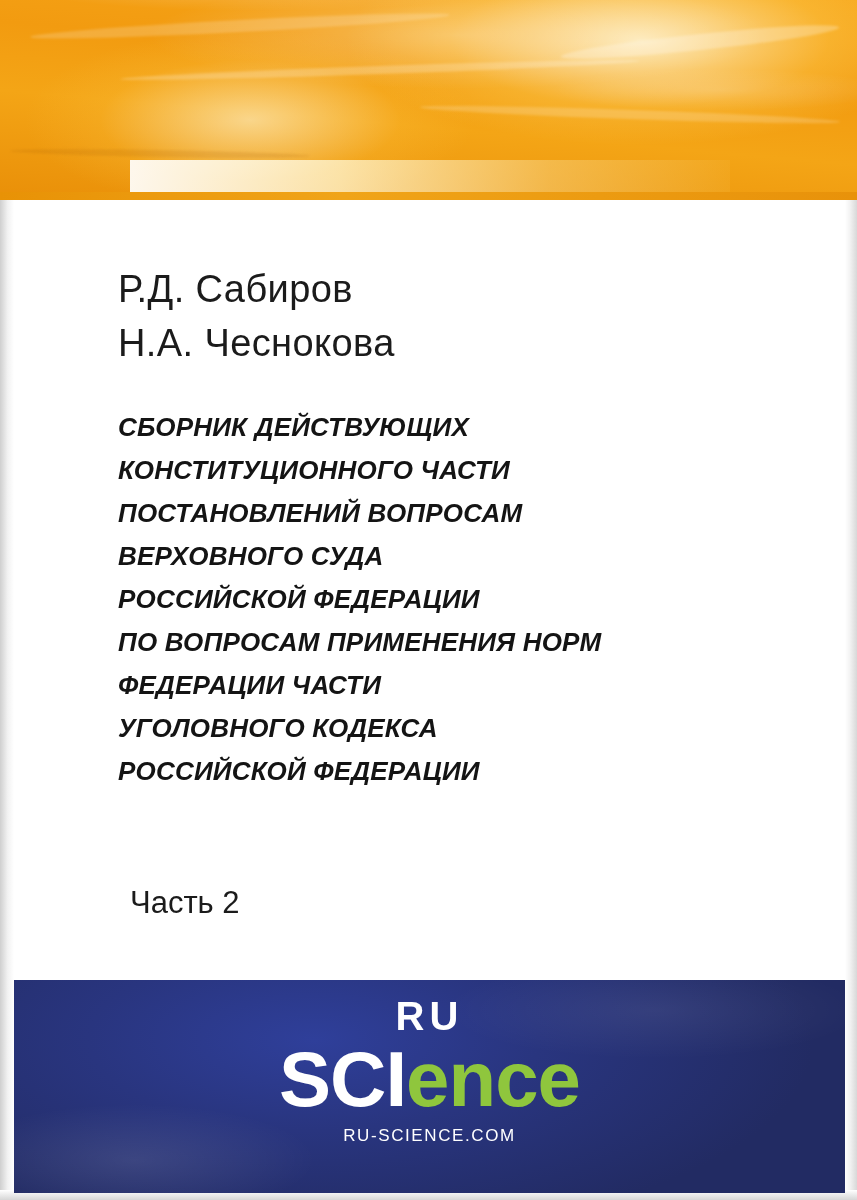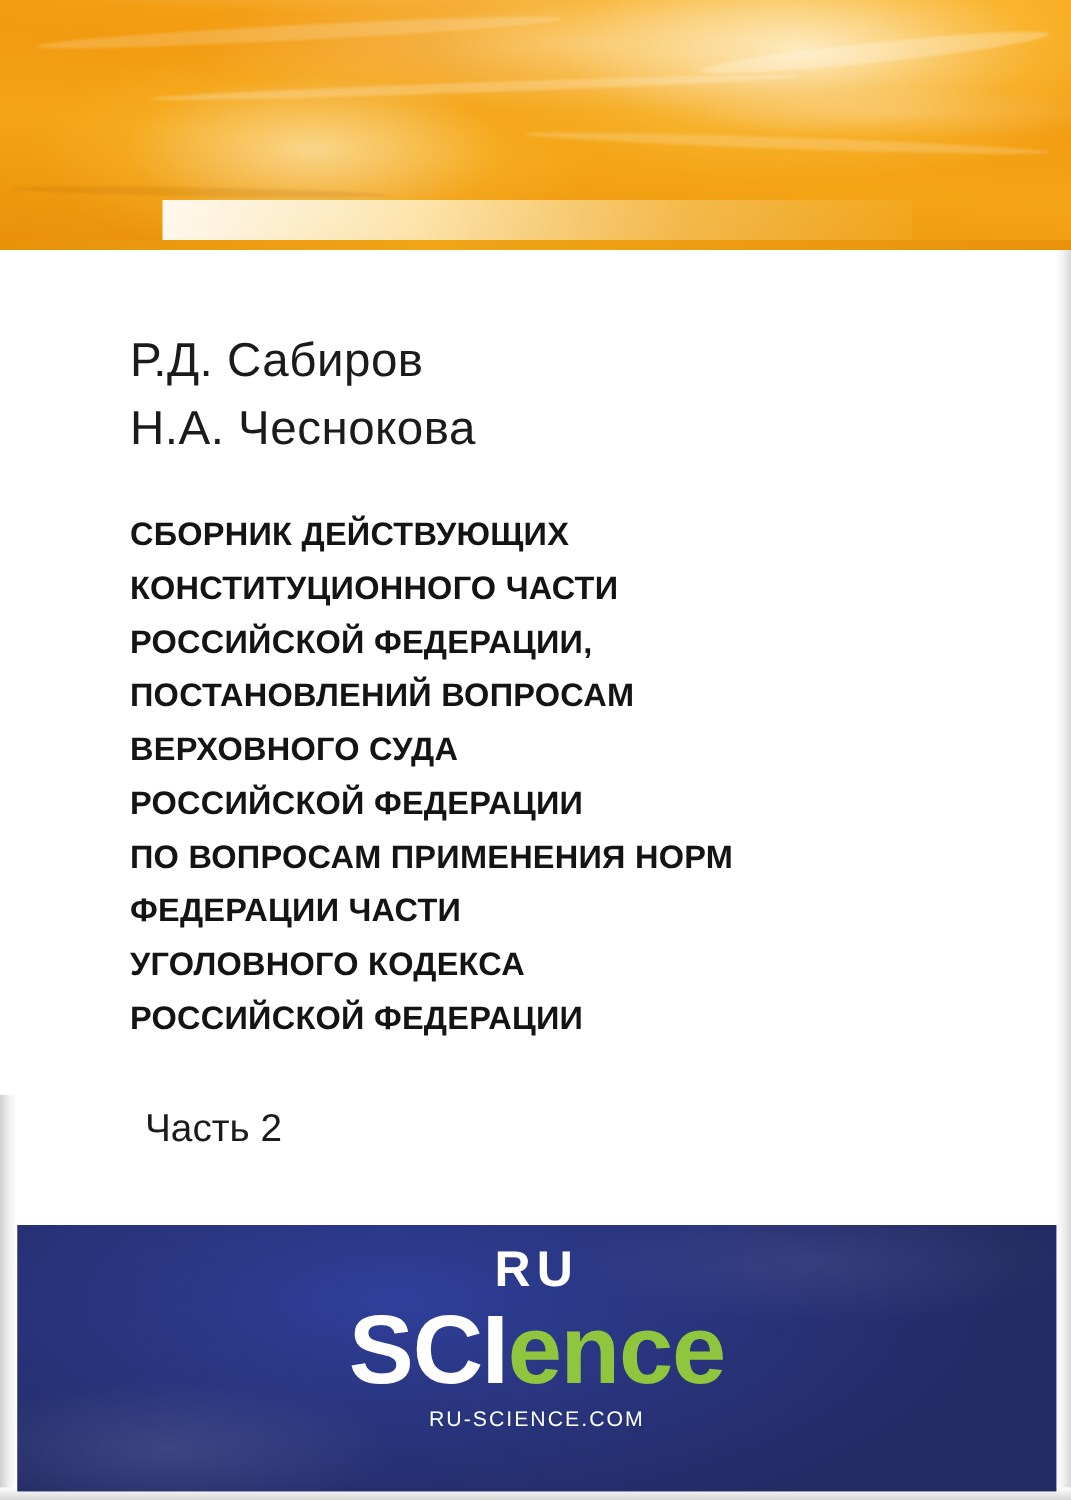--- a/index.html
+++ b/index.html
@@ -88,21 +88,21 @@
   .band-bottom-line {
     position: absolute;
     left: 0; top: 192px;
     width: 857px; height: 8px;
     background: linear-gradient(90deg, #e89206 0%, #f0a418 40%, #e8920a 100%);
   }
 
   
   .body-area {
     position: absolute;
-    left: 0; top: 200px;
+    left: 14px; top: 200px;
     width: 831px; height: 676px;
     background: #ffffff;
   }
 
   .authors {
     position: absolute;
     left: 104px; top: 62px;
     width: 640px;
   }
   .author-line {
@@ -110,20 +110,21 @@
     line-height: 54px;
     color: #1b1b1b;
     letter-spacing: 0.4px;
     font-weight: 400;
   }
 
   .title-block {
     position: absolute;
     left: 104px; top: 206px;
     width: 660px;
+    font-style: italic;
   }
   .title-line {
     font-size: 26px;
     line-height: 43px;
     font-weight: 700;
     color: #141414;
     letter-spacing: 0.2px;
     white-space: nowrap;
   }
 
@@ -208,21 +209,20 @@
   <div class="body-area">
 
     <div class="authors">
       <div class="author-line">Р.Д. Сабиров</div>
       <div class="author-line">Н.А. Чеснокова</div>
     </div>
 
     <div class="title-block">
       <div class="title-line">СБОРНИК ДЕЙСТВУЮЩИХ</div>
       <div class="title-line">КОНСТИТУЦИОННОГО ЧАСТИ</div>
-      <div class="title-line">РОССИЙСКОЙ ФЕДЕРАЦИИ,</div>
       <div class="title-line">ПОСТАНОВЛЕНИЙ ВОПРОСАМ</div>
       <div class="title-line">ВЕРХОВНОГО СУДА</div>
       <div class="title-line">РОССИЙСКОЙ ФЕДЕРАЦИИ</div>
       <div class="title-line">ПО ВОПРОСАМ ПРИМЕНЕНИЯ НОРМ</div>
       <div class="title-line">ФЕДЕРАЦИИ ЧАСТИ</div>
       <div class="title-line">УГОЛОВНОГО КОДЕКСА</div>
       <div class="title-line">РОССИЙСКОЙ ФЕДЕРАЦИИ</div>
     </div>
 
     <div class="part-line">Часть 2</div>

